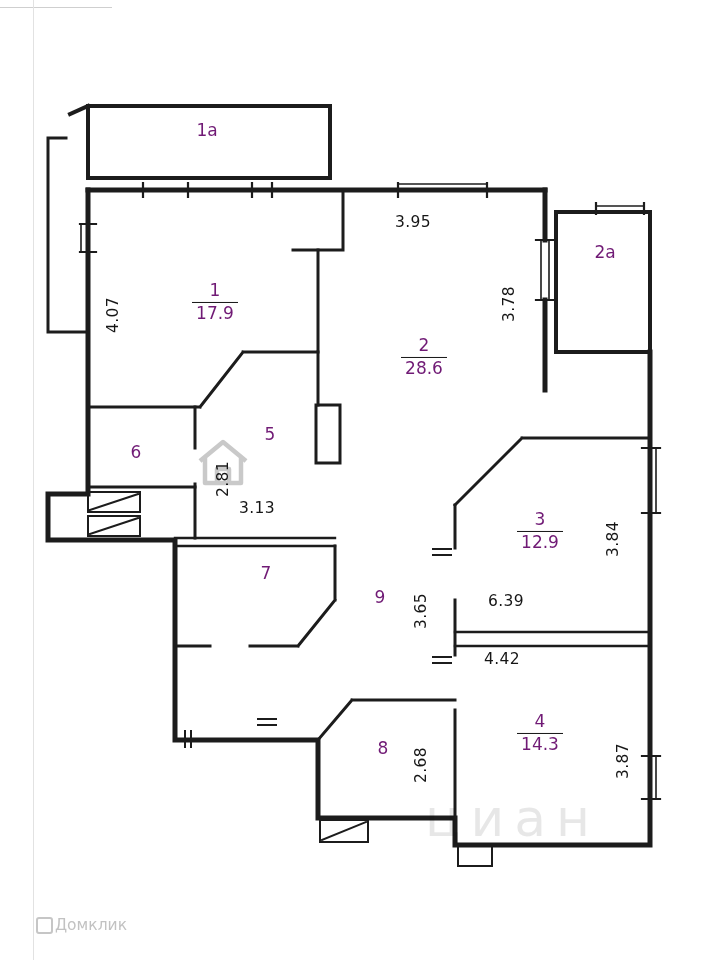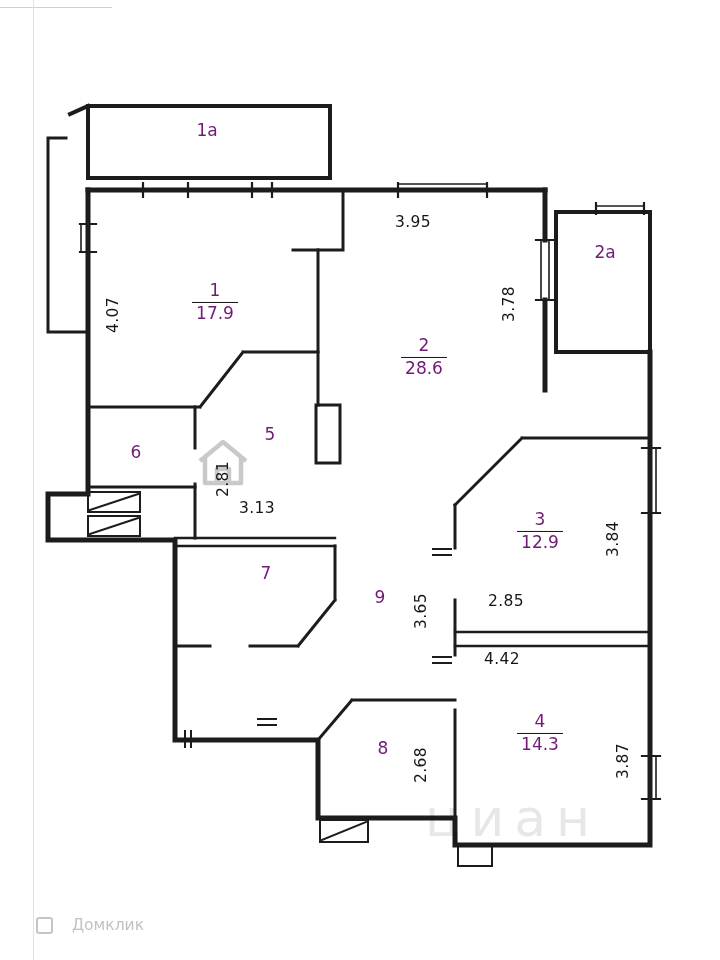--- a/index.html
+++ b/index.html
@@ -11,21 +11,21 @@
   .dim{position:absolute;transform:translate(-50%,-50%);color:#161616;font-size:15.5px;
        letter-spacing:.4px;white-space:nowrap;z-index:4;}
   .dim.v{transform:translate(-50%,-50%) rotate(-90deg);}
   .frac{display:flex;flex-direction:column;align-items:center;line-height:1.12;}
   .frac .rule{width:46px;border-top:1.7px solid #161616;margin:2px 0 1px 0;}
   .wm-center{position:absolute;left:196px;top:437px;display:flex;align-items:center;gap:14px;
              color:#c9c9c9;z-index:2;}
   .wm-center .wm-text{font-size:49px;letter-spacing:9px;font-weight:500;}
   .wm-faint{position:absolute;left:425px;top:788px;font-size:52px;letter-spacing:10px;
             color:#000;opacity:.09;z-index:2;}
-  .wm-portal{position:absolute;left:36px;top:916px;display:flex;align-items:center;gap:19px;
+  .wm-portal{position:absolute;left:36px;top:916px;display:flex;align-items:center;gap:2px;
              color:#c2c2c2;font-size:15.5px;z-index:2;}
   .wm-portal .pico{width:13px;height:13px;border:2px solid #c6c6c6;border-radius:3px;}
   .scanline-top{position:absolute;left:0;top:7px;width:112px;height:0;
                 border-top:1.5px solid #cfcfcf;z-index:1;}
   .scanline-left{position:absolute;left:33px;top:0;width:0;height:960px;
                  border-left:1px solid #e2e2e2;z-index:1;}
 </style>
 </head>
 <body>
 
@@ -160,19 +160,19 @@
   <div class="lbl" style="left:266px;top:573px">7</div>
   <div class="lbl" style="left:383px;top:748px">8</div>
   <div class="lbl" style="left:380px;top:597px">9</div>
 
   <div class="dim" style="left:413px;top:222px">3.95</div>
   <div class="dim v" style="left:113px;top:315px">4.07</div>
   <div class="dim v" style="left:509px;top:304px">3.78</div>
   <div class="dim v" style="left:223px;top:479px">2.81</div>
   <div class="dim" style="left:257px;top:508px">3.13</div>
   <div class="dim v" style="left:613px;top:539px">3.84</div>
-  <div class="dim" style="left:506px;top:601px">2.85</div>
+  <div class="dim" style="left:506px;top:601px">6.39</div>
   <div class="dim v" style="left:421px;top:611px">3.65</div>
   <div class="dim" style="left:502px;top:659px">4.42</div>
   <div class="dim v" style="left:623px;top:761px">3.87</div>
   <div class="dim v" style="left:421px;top:765px">2.68</div>
 
 </div>
 
 </body></html>

